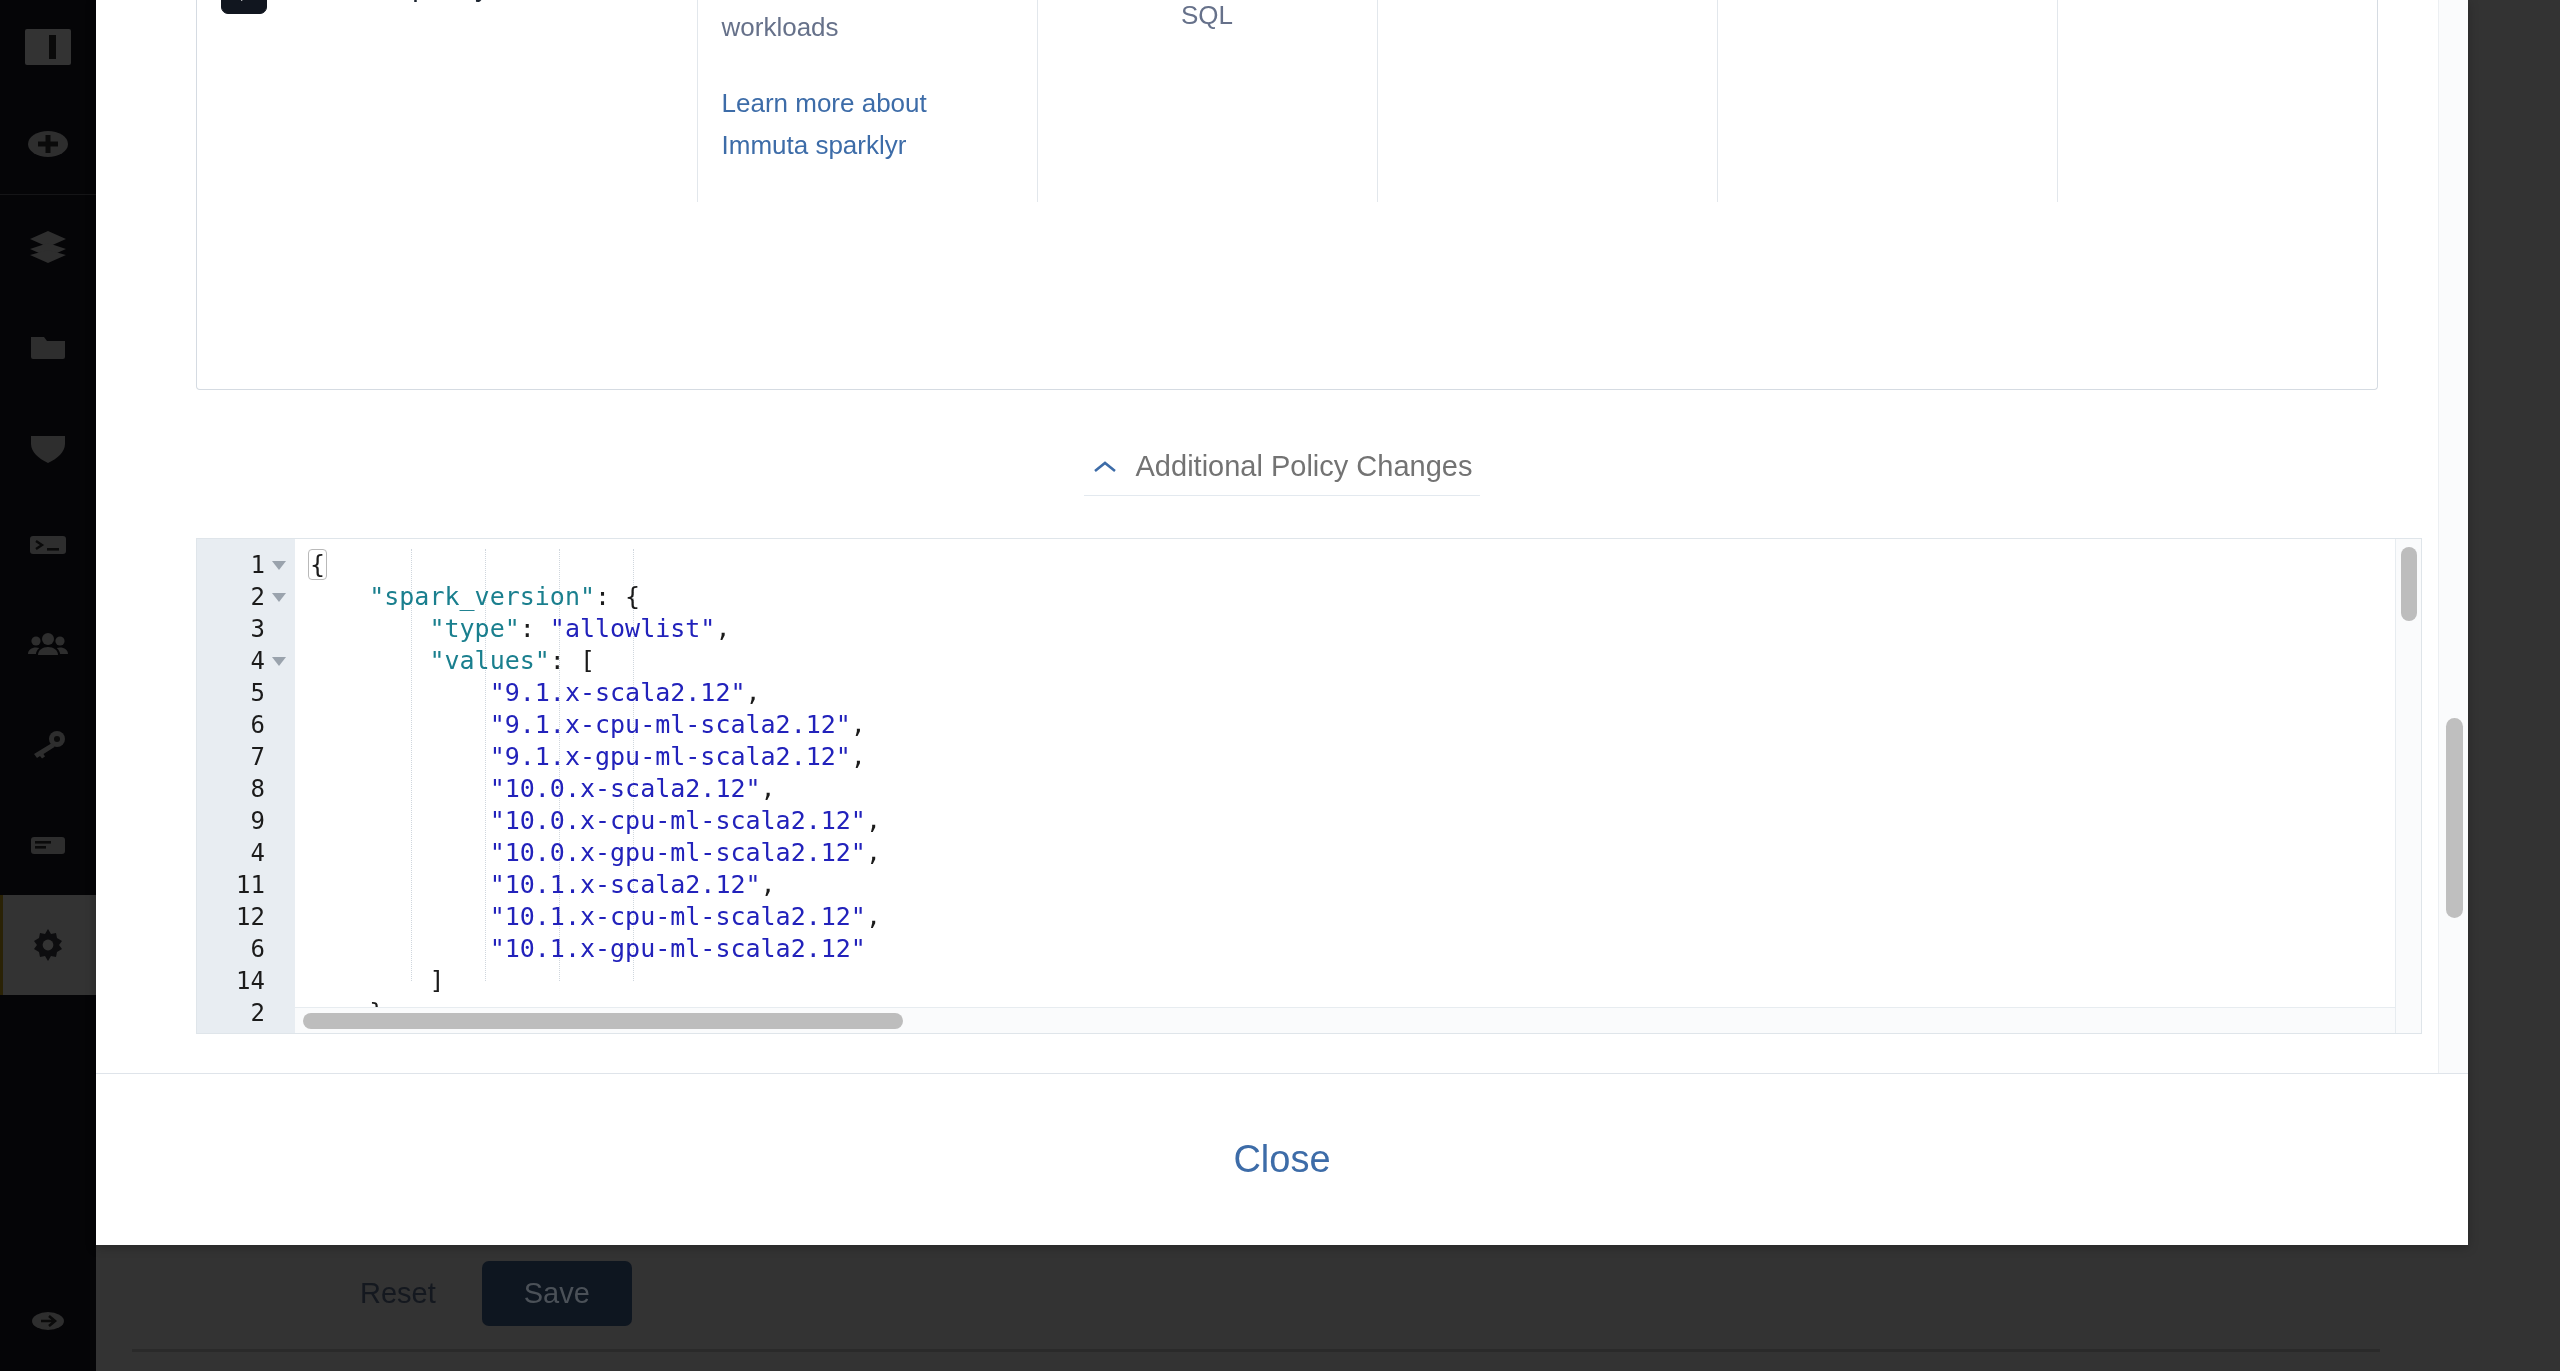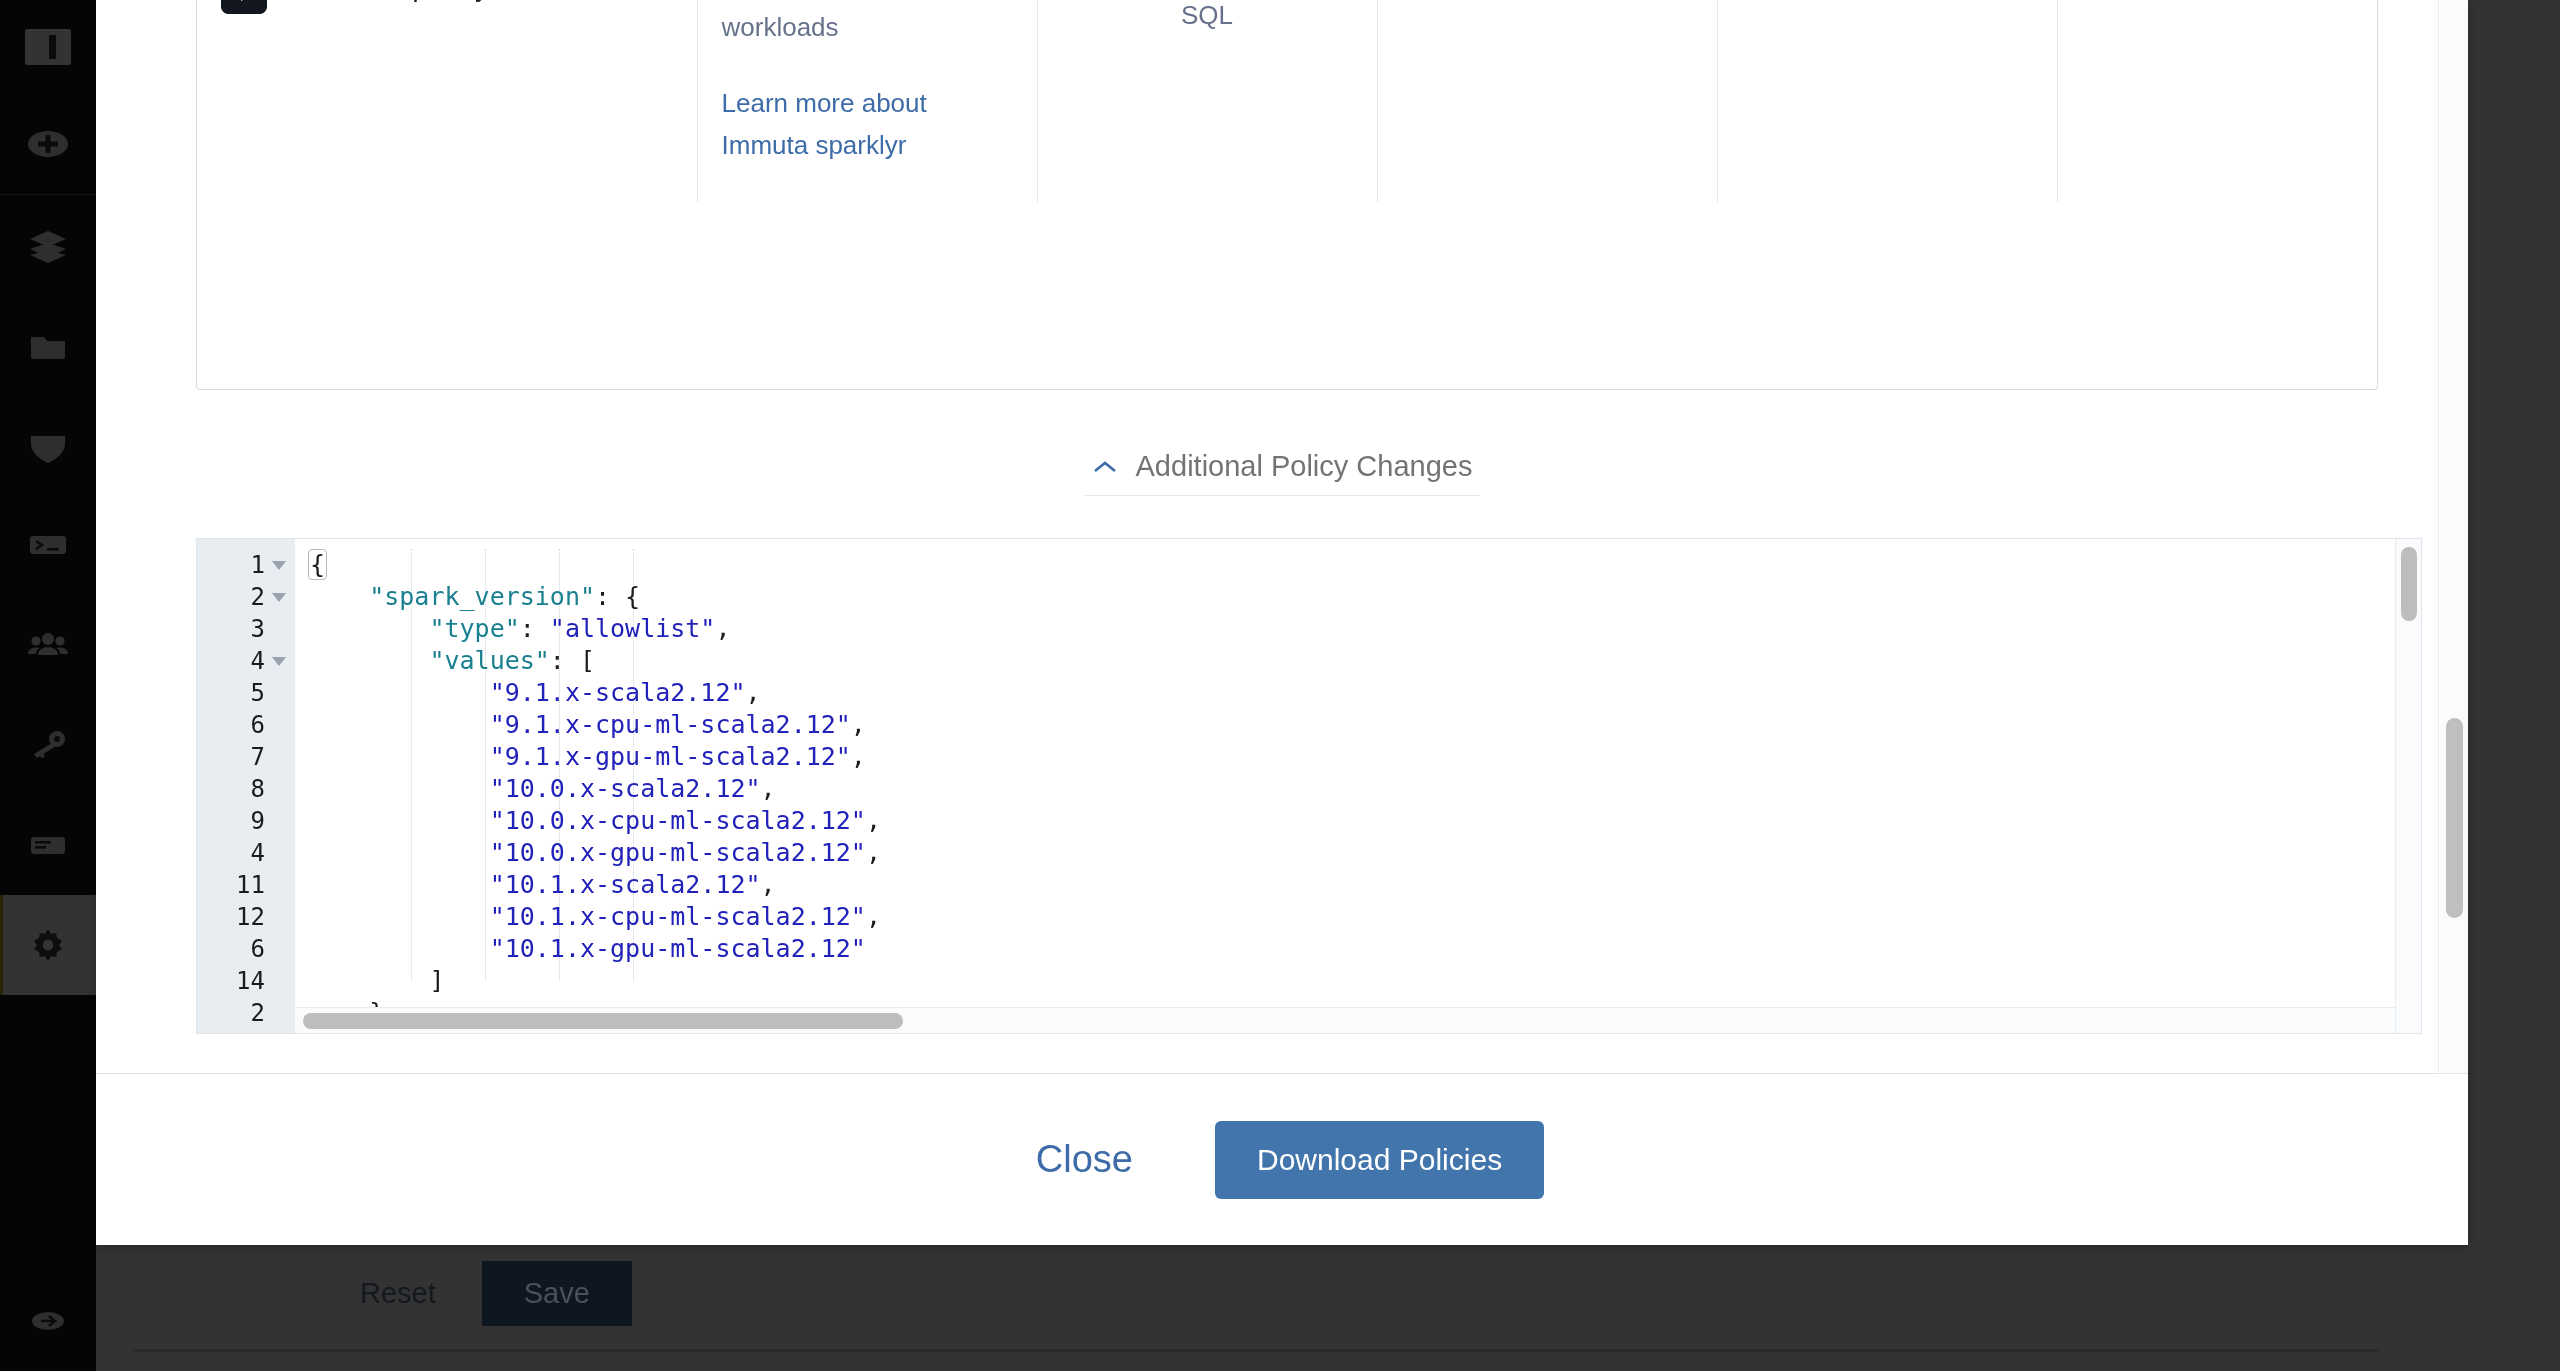--- a/index.html
+++ b/index.html
@@ -62,21 +62,21 @@
     position: absolute; left: 260px; top: 16px;
     display: flex; gap: 42px;
   }
   #reset-btn {
     background: none; border: none;
     color: #14181f; font-size: 29px;
     font-family: "Liberation Sans", sans-serif;
     cursor: pointer; padding: 10px 4px;
   }
   #save-btn {
-    background: #0e1620; border: none; border-radius: 0;
+    background: #0e1620; border: none; border-radius: 7px;
     color: #4b5158; font-size: 29px;
     font-family: "Liberation Sans", sans-serif;
     padding: 16px 42px; cursor: pointer;
   }
   #page-actions .divider {
     position: absolute; left: 36px; right: 180px; top: 104px;
     height: 3px; background: #2a2a2a;
   }
 
   
@@ -514,17 +514,16 @@
 
       </div>
 
       <div id="modal-vscroll">
         <div id="modal-vthumb"></div>
       </div>
     </div>
 
     <div id="modal-footer">
       <button id="close-btn">Close</button>
-      <button id="download-btn">Download Policies</button>
     </div>
   </div>
 
 </div>
 
 </body></html>

